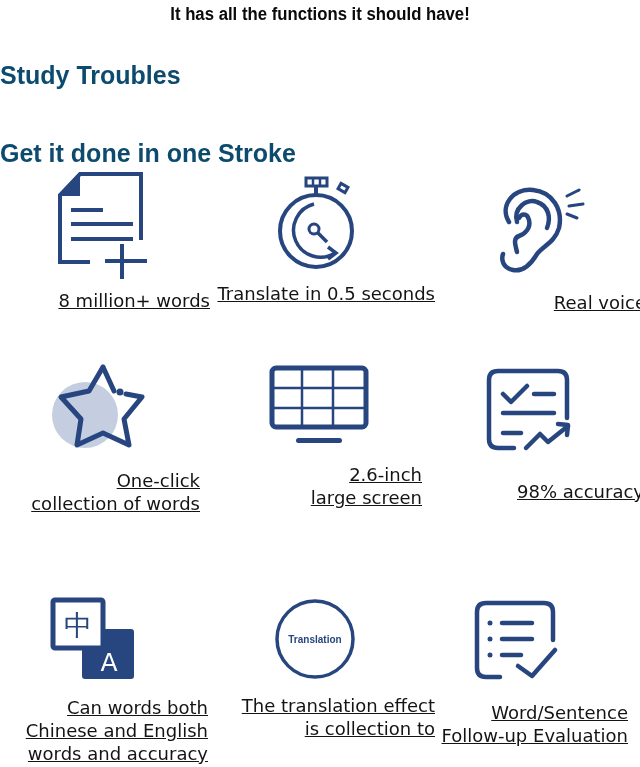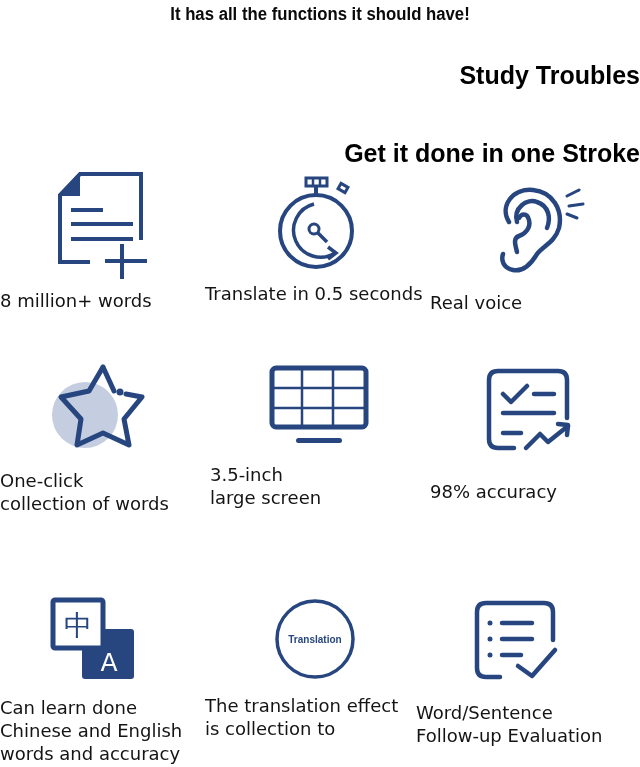--- a/index.html
+++ b/index.html
@@ -6,34 +6,35 @@
     html, body { width: 640px; height: 767px; background: #ffffff; overflow: hidden; }
     body { position: relative; font-family: "DejaVu Sans", "Liberation Sans", sans-serif; color: #111; }
 
     .headline {
       position: absolute; left: 0; top: 0; width: 640px; height: 28px;
       text-align: center; font-family: "Liberation Sans", sans-serif;
       font-weight: bold; font-size: 18px; line-height: 28px; color: #0a0a0a;
       transform: scaleX(0.93); letter-spacing: 0px;
     }
     .title {
-      position: absolute; left: 0; width: 640px; text-align: right;
+      position: absolute; left: 0; width: 640px; text-align: left;
       font-family: "Liberation Sans", sans-serif; font-weight: bold;
-      color: #000000; font-size: 25px; letter-spacing: 0px;
+      color: #0c4a6e; font-size: 25px; letter-spacing: 0px;
     }
     .title.l1 { top: 59px; line-height: 32px; }
     .title.l2 { top: 94px; line-height: 34px; margin-top: 42px; }
 
     .cell { position: absolute; text-align: center; }
     .icon { position: absolute; }
     .icon svg { display: block; width: 100%; height: 100%; overflow: visible; }
     .label {
-      position: absolute; text-align: left; white-space: nowrap;
+      position: absolute; text-align: right; white-space: nowrap;
       font-family: "DejaVu Sans", sans-serif; font-size: 18px; line-height: 23px; color: #141414;
       font-weight: normal;
+      text-decoration: underline;
     }
   </style>
 </head>
 <body>
 
 <div class="headline">It has all the functions it should have!</div>
 <div class="title l1">Study Troubles</div>
 <div class="title l2">Get it done in one Stroke</div>
 
 <div class="cell" style="left:0;top:160px;width:210px;height:160px;">
@@ -116,21 +117,21 @@
         <rect x="3" y="3" width="94" height="59" rx="4" stroke-width="5"></rect>
         <line x1="33" y1="3" x2="33" y2="62" stroke-width="2.5"></line>
         <line x1="64" y1="3" x2="64" y2="62" stroke-width="2.5"></line>
         <line x1="3" y1="23" x2="97" y2="23" stroke-width="2.5"></line>
         <line x1="3" y1="43" x2="97" y2="43" stroke-width="2.5"></line>
       </g>
       <rect x="27" y="73" width="46" height="5" rx="2.5" fill="#27467f"></rect>
     </svg>
   </div>
   <div class="label" style="left:0;top:108px;width:212px;">
-    <div>3.5-inch</div>
+    <div>2.6-inch</div>
     <div>large screen</div>
   </div>
 </div>
 
 <div class="cell" style="left:430px;top:355px;width:210px;height:170px;">
   <div class="icon" style="left:56px;top:13px;width:86px;height:84px;">
     <svg viewBox="0 0 86 84">
       <g fill="none" stroke="#27467f" stroke-width="4.5" stroke-linecap="round" stroke-linejoin="round">
         <path d="M 28 80 L 12 80 Q 3 80 3 71 L 3 12 Q 3 3 12 3 L 72 3 Q 81 3 81 12 L 81 50"></path>
         <polyline points="17,26 25,34 41,18"></polyline>
@@ -150,21 +151,21 @@
 <div class="cell" style="left:0;top:590px;width:210px;height:177px;">
   <div class="icon" style="left:50px;top:7px;width:86px;height:84px;">
     <svg viewBox="0 0 86 84">
       <rect x="32" y="32" width="52" height="50" rx="3" fill="#27467f"></rect>
       <rect x="3" y="3" width="50" height="48" rx="2" fill="#ffffff" stroke="#27467f" stroke-width="5"></rect>
       <text x="28" y="38" text-anchor="middle" font-family="DejaVu Sans, sans-serif" font-size="28" fill="#27467f">中</text>
       <text x="59" y="74" text-anchor="middle" font-family="DejaVu Sans, sans-serif" font-size="25" fill="#ffffff">A</text>
     </svg>
   </div>
   <div class="label" style="left:0;top:106px;width:208px;">
-    <div>Can learn done</div>
+    <div>Can words both</div>
     <div>Chinese and English</div>
     <div>words and accuracy</div>
   </div>
 </div>
 
 <div class="cell" style="left:210px;top:590px;width:220px;height:177px;">
   <div class="icon" style="left:64px;top:8px;width:82px;height:82px;">
     <svg viewBox="0 0 82 82">
       <circle cx="41" cy="41" r="38" fill="none" stroke="#27467f" stroke-width="3.5"></circle>
       <text x="41" y="45" text-anchor="middle" font-family="Liberation Sans, sans-serif" font-weight="bold" font-size="10" fill="#27467f">Translation</text>

